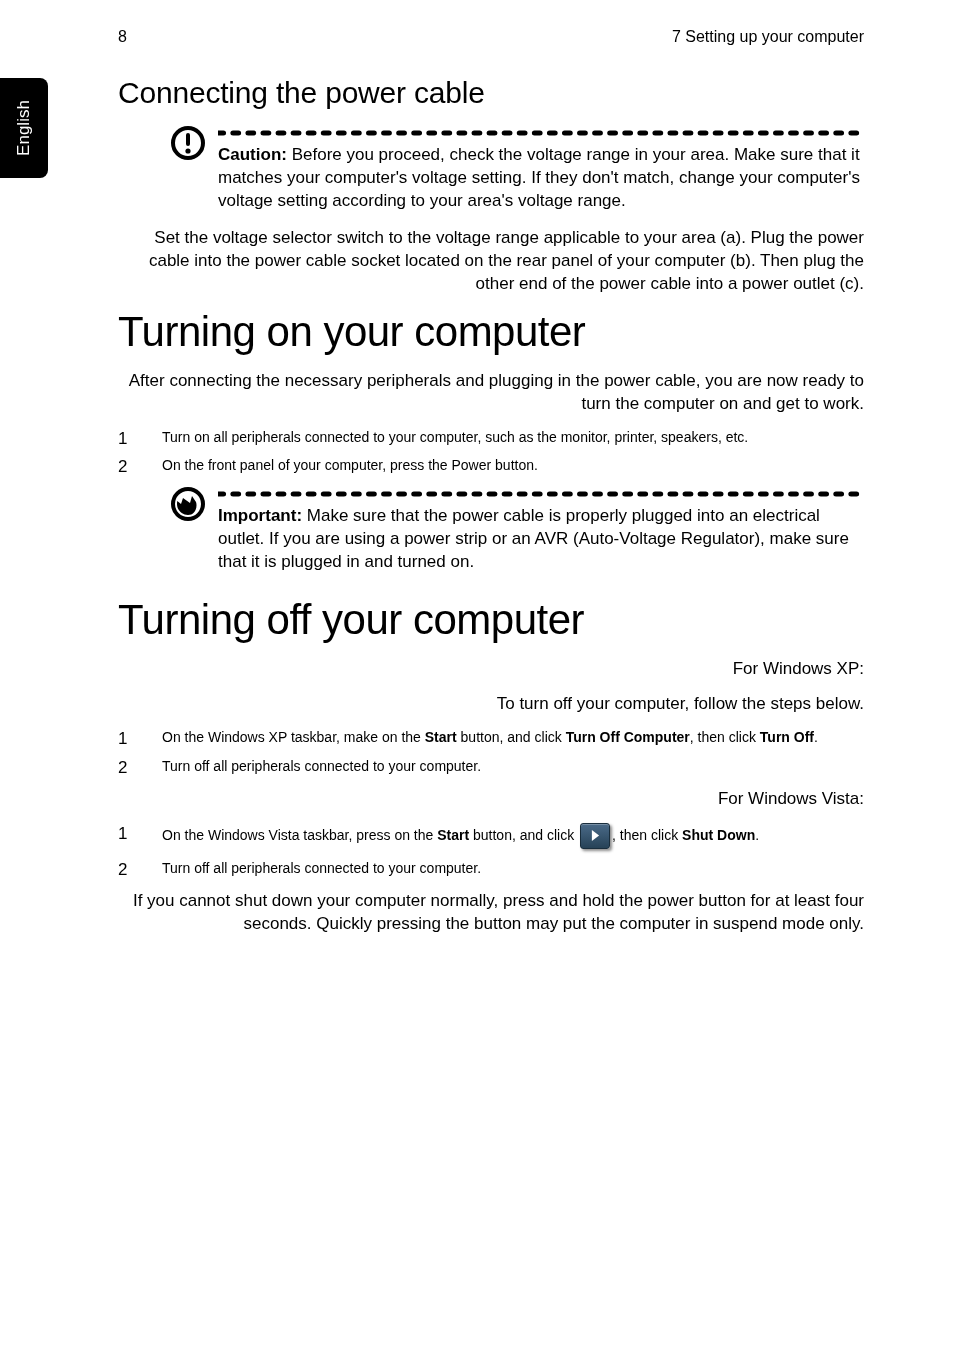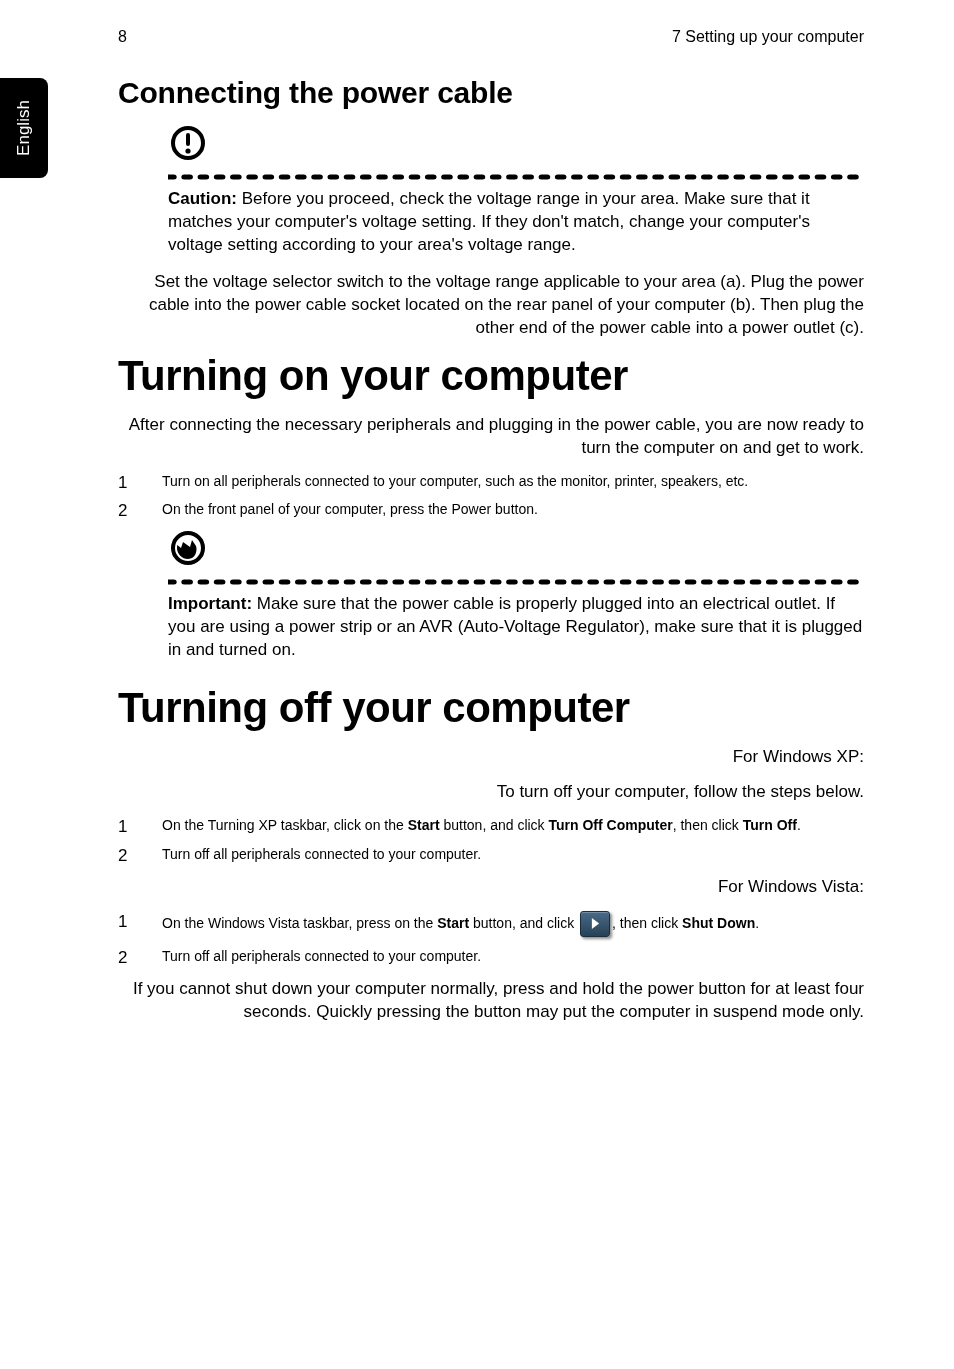--- a/index.html
+++ b/index.html
@@ -34,35 +34,34 @@
     align-items: center;
     justify-content: center;
   }
   .lang-tab span {
     transform: rotate(-90deg);
     font-size: 17px;
     white-space: nowrap;
   }
   h2.subheading {
     font-size: 30px;
-    font-weight: 700;
+    font-weight: 400;
     margin-bottom: 14px;
     letter-spacing: -0.2px;
   }
   h1.mainheading {
     font-size: 42px;
-    font-weight: 700;
+    font-weight: 400;
     margin-bottom: 14px;
     letter-spacing: -0.5px;
   }
   .callout {
     display: flex;
     align-items: flex-start;
     margin: 10px 0 14px 50px;
-    flex-direction: column;
   }
   .callout .icon {
     flex: 0 0 auto;
     margin-right: 10px;
   }
   .callout-body {
     flex: 1 1 auto;
   }
   .dotline {
     height: 18px;
@@ -188,21 +187,21 @@
     </div>
   </div>
 
   <h1 class="mainheading" style="margin-top:22px">Turning off your computer</h1>
 
   <p class="body-text">For Windows XP:</p>
   <p class="body-text">To turn off your computer, follow the steps below.</p>
 
   <ol class="numlist">
     <li>
-      <span>On the Turning XP taskbar, click on the </span><span class="bold">Start</span><span> button, and click </span><span class="bold">Turn Off Computer</span><span>, then click </span><span class="bold">Turn Off</span><span>.</span>
+      <span>On the Windows XP taskbar, make on the </span><span class="bold">Start</span><span> button, and click </span><span class="bold">Turn Off Computer</span><span>, then click </span><span class="bold">Turn Off</span><span>.</span>
     </li>
     <li>Turn off all peripherals connected to your computer.</li>
   </ol>
 
   <p class="body-text">For Windows Vista:</p>
 
   <ol class="numlist">
     <li>
       <span>On the Windows Vista taskbar, press on the </span><span class="bold">Start</span><span> button, and click </span><span class="inline-icon"><span class="vista-btn">
             <svg viewBox="0 0 10 14">

